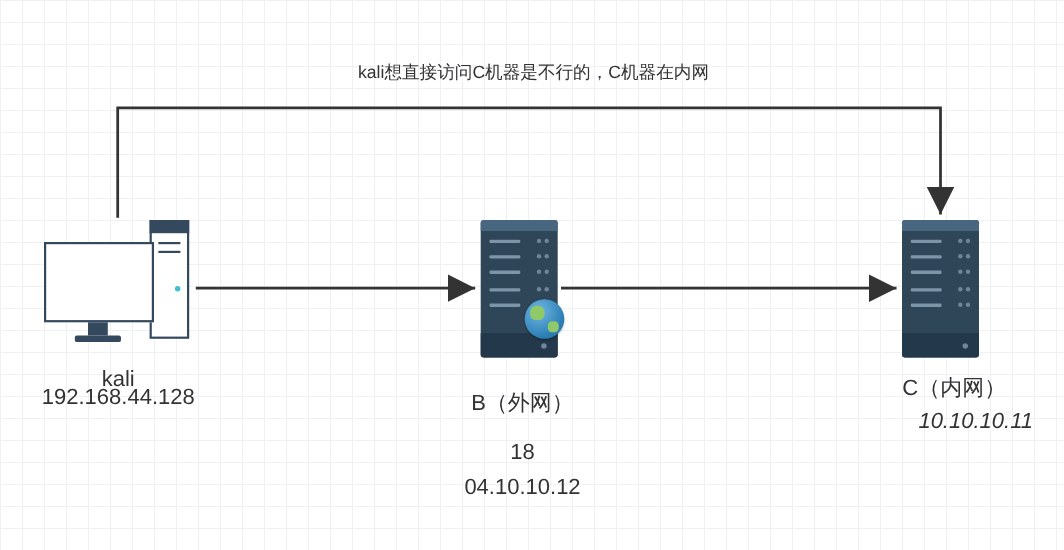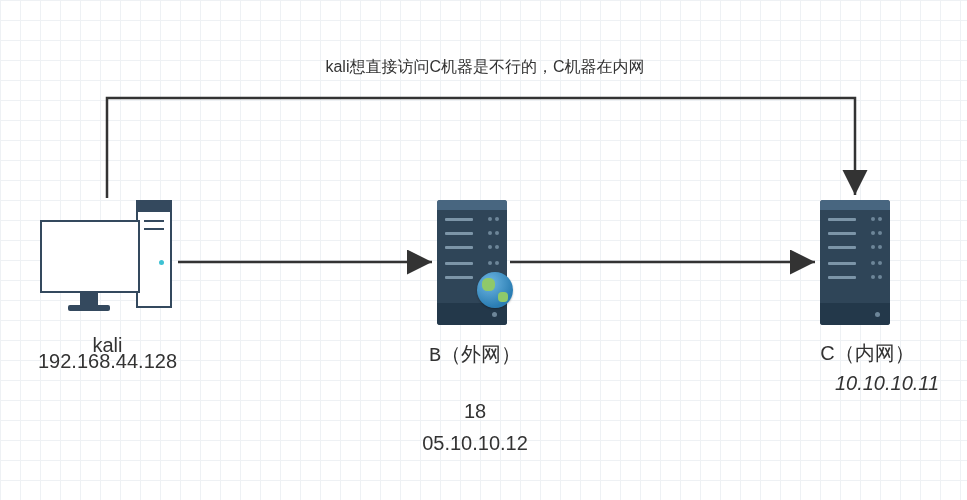--- a/index.html
+++ b/index.html
@@ -125,26 +125,26 @@
     <div class="server-line" style="top:76px;"></div>
     <div class="server-dots" style="top:75px;">
         <div class="server-dot"></div>
         <div class="server-dot"></div>
       </div>
     <div class="server-bottom"></div>
     <div class="server-bottom-dot"></div>
   </div>
   <div class="globe"></div>
 </div>
-<div class="caption" style="left:400px; top:341px; width:150px;font-family:Liberation Mono, monospace;">B（外网）</div>
+<div class="caption" style="left:400px; top:352px; width:150px;">B（外网）</div>
 <div class="caption" style="left:400px; top:366px; width:150px; white-space:normal;">
   <br>
   <span>18</span>
 </div>
-<div class="caption" style="left:400px; top:428px; width:150px;">05.10.10.12</div>
+<div class="caption" style="left:400px; top:428px; width:150px;">04.10.10.12</div>
 
 <div class="node" style="left:820px; top:200px;">
   <div class="server-icon">
     <div class="server-top"></div>
     <div class="server-line" style="top:18px;"></div>
     <div class="server-dots" style="top:17px;">
         <div class="server-dot"></div>
         <div class="server-dot"></div>
       </div>
     <div class="server-line" style="top:32px;"></div>

